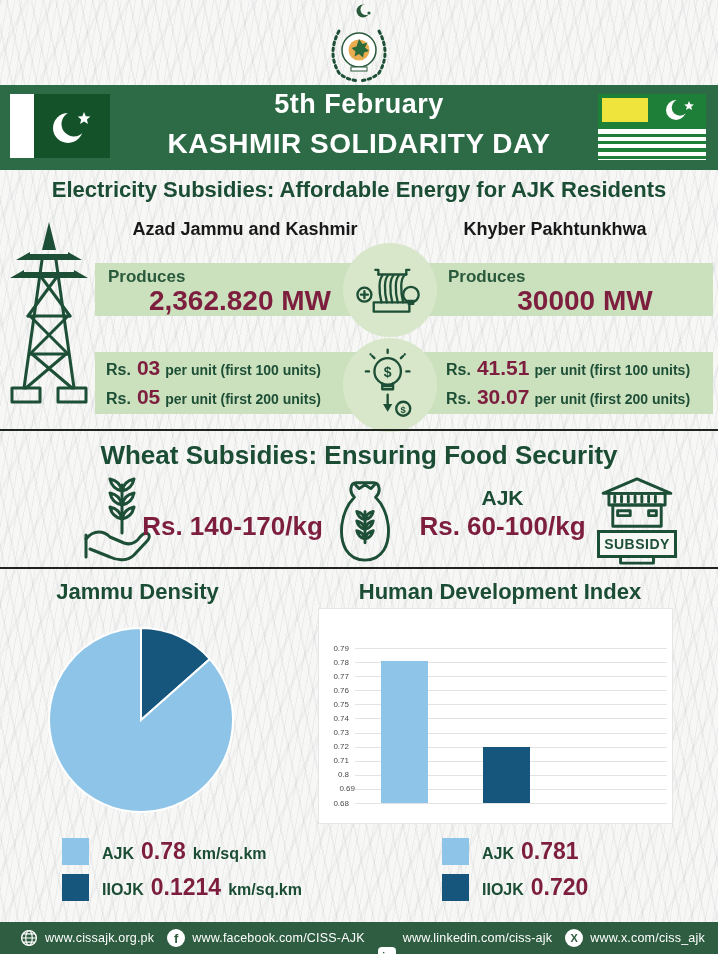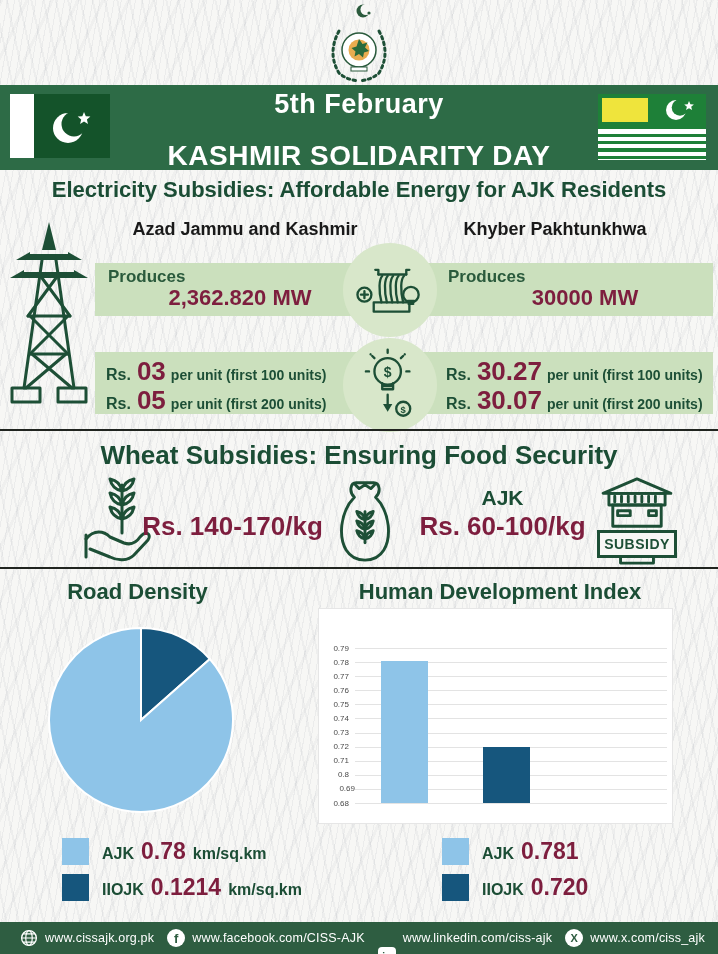--- a/index.html
+++ b/index.html
@@ -15,47 +15,47 @@
       repeating-linear-gradient(100deg, rgba(150,155,168,.12) 0 1px, transparent 1px 7px),
       repeating-linear-gradient(78deg, rgba(140,146,158,.09) 0 2px, transparent 2px 12px),
       repeating-linear-gradient(115deg, rgba(120,126,140,.06) 0 3px, transparent 3px 23px);
   }
   .abs{ position:absolute; }
 
   
   .banner{ left:0; top:85px; width:718px; height:85px; background:#2d6b46; }
   .banner-date{ left:0; top:89px; width:718px; text-align:center; color:#fff;
     font-size:27px; font-weight:700; letter-spacing:.5px; }
-  .banner-title{ left:0; top:140px; width:718px; text-align:center; color:#fff;
+  .banner-title{ left:0; top:128px; width:718px; text-align:center; color:#fff;
     font-size:28px; font-weight:800; letter-spacing:.5px; }
   .flag-pk{ left:10px; top:94px; width:100px; height:64px; display:flex; }
   .flag-pk .stripe{ width:24px; height:100%; background:#fff; }
   .flag-pk .field{ flex:1; background:#14532a; position:relative; }
   .flag-ajk{ left:598px; top:94px; width:108px; height:66px; background:#1e8038; position:relative; overflow:hidden; }
   .flag-ajk .yellow{ position:absolute; left:4px; top:4px; width:46px; height:24px; background:#efe43c; }
   .flag-ajk .stripes{ position:absolute; left:0; top:32px; width:100%; height:34px;
     background:repeating-linear-gradient(to bottom, #1e8038 0 3px, #fff 3px 7.5px); }
 
   
   .sec-title{ left:0; width:718px; text-align:center; color:#1b4d35; font-weight:800; }
   .elec-title{ top:177px; font-size:22px; }
   .wheat-title{ top:440px; font-size:26px; }
   .col-head{ color:#191919; font-weight:800; font-size:18px; text-align:center; }
 
   
   .band{ left:95px; width:618px; background:#cbe0bd; }
   .band1{ top:263px; height:53px; }
   .band2{ top:352px; height:62px; }
   .prod-label{ color:#2a5a3c; font-size:17px; font-weight:800; }
-  .prod-value{ color:#7d1e3e; font-size:22px; font-weight:800; text-align:center; }
+  .prod-value{ color:#7d1e3e; font-size:28px; font-weight:800; text-align:center; }
   .icon-circle{ width:94px; height:94px; border-radius:50%; background:#d8e7ca;
     display:flex; align-items:center; justify-content:center; }
   .rate-line{ display:flex; align-items:baseline; white-space:nowrap; }
   .rate-prefix{ color:#1d4f36; font-size:16px; font-weight:800; margin-right:6px; }
-  .rate-value{ color:#7d1e3e; font-size:26px; font-weight:800; margin-right:5px; }
+  .rate-value{ color:#7d1e3e; font-size:21px; font-weight:800; margin-right:5px; }
   .rate-suffix{ color:#1d4f36; font-size:14px; font-weight:800; }
 
   
   .divider{ left:0; width:718px; height:2px; background:#20241f; }
 
   
   .region-label{ color:#1b4d35; font-size:21px; font-weight:800; text-align:center; }
   .price-label{ color:#7d1e3e; font-size:26px; font-weight:800; text-align:center; }
   .subsidy-sign{ position:absolute; left:4px; top:56px; width:80px; height:28px;
     border:3px solid #1d4f36; background:#f7f7f5; color:#1d4f36;
@@ -177,21 +177,21 @@
     <span class="rate-value">03</span>
     <span class="rate-suffix">per unit (first 100 units)</span>
   </div>
   <div class="abs rate-line" style="left:106px; top:385px;">
     <span class="rate-prefix">Rs.</span>
     <span class="rate-value">05</span>
     <span class="rate-suffix">per unit (first 200 units)</span>
   </div>
   <div class="abs rate-line" style="left:446px; top:356px;">
     <span class="rate-prefix">Rs.</span>
-    <span class="rate-value">30.27</span>
+    <span class="rate-value">41.51</span>
     <span class="rate-suffix">per unit (first 100 units)</span>
   </div>
   <div class="abs rate-line" style="left:446px; top:385px;">
     <span class="rate-prefix">Rs.</span>
     <span class="rate-value">30.07</span>
     <span class="rate-suffix">per unit (first 200 units)</span>
   </div>
 
   <div class="abs icon-circle" style="left:343px; top:338px;">
     <svg width="70" height="74" viewBox="0 0 90 95">
@@ -241,21 +241,21 @@
       <rect x="20" y="32" width="50" height="22" class="st" stroke-width="2.4"></rect>
       <rect x="25" y="38" width="13" height="5" class="st" stroke-width="1.8"></rect>
       <rect x="57" y="38" width="8" height="5" class="st" stroke-width="1.8"></rect>
       <rect x="28" y="84" width="34" height="8" class="st" stroke-width="2.4"></rect>
     </svg>
     <div class="subsidy-sign">SUBSIDY</div>
   </div>
 
   <div class="abs divider" style="top:567px;"></div>
 
-  <div class="abs chart-title" style="left:30px; top:579px; width:215px;">Road Density</div>
+  <div class="abs chart-title" style="left:30px; top:579px; width:215px;">Jammu Density</div>
   <div class="abs chart-title" style="left:330px; top:579px; width:340px;">Human Development Index</div>
 
   <svg class="abs" style="left:46px; top:625px;" width="190" height="190" viewBox="0 0 190 190">
       <path d="M95,95 L95.00,3.00 A92,92 0 0 1 163.89,34.02 Z" fill="#16567d" stroke="#ffffff" stroke-width="2"></path>
       <path d="M95,95 L163.89,34.02 A92,92 0 1 1 95.00,3.00 Z" fill="#8ec4e8" stroke="#ffffff" stroke-width="2"></path>
     </svg>
 
   <div class="abs hdi-panel">
     <div style="position:relative; width:100%; height:100%;">
         <div class="tick-label" style="left: 2px; top: 34.5px;">0.79</div>

